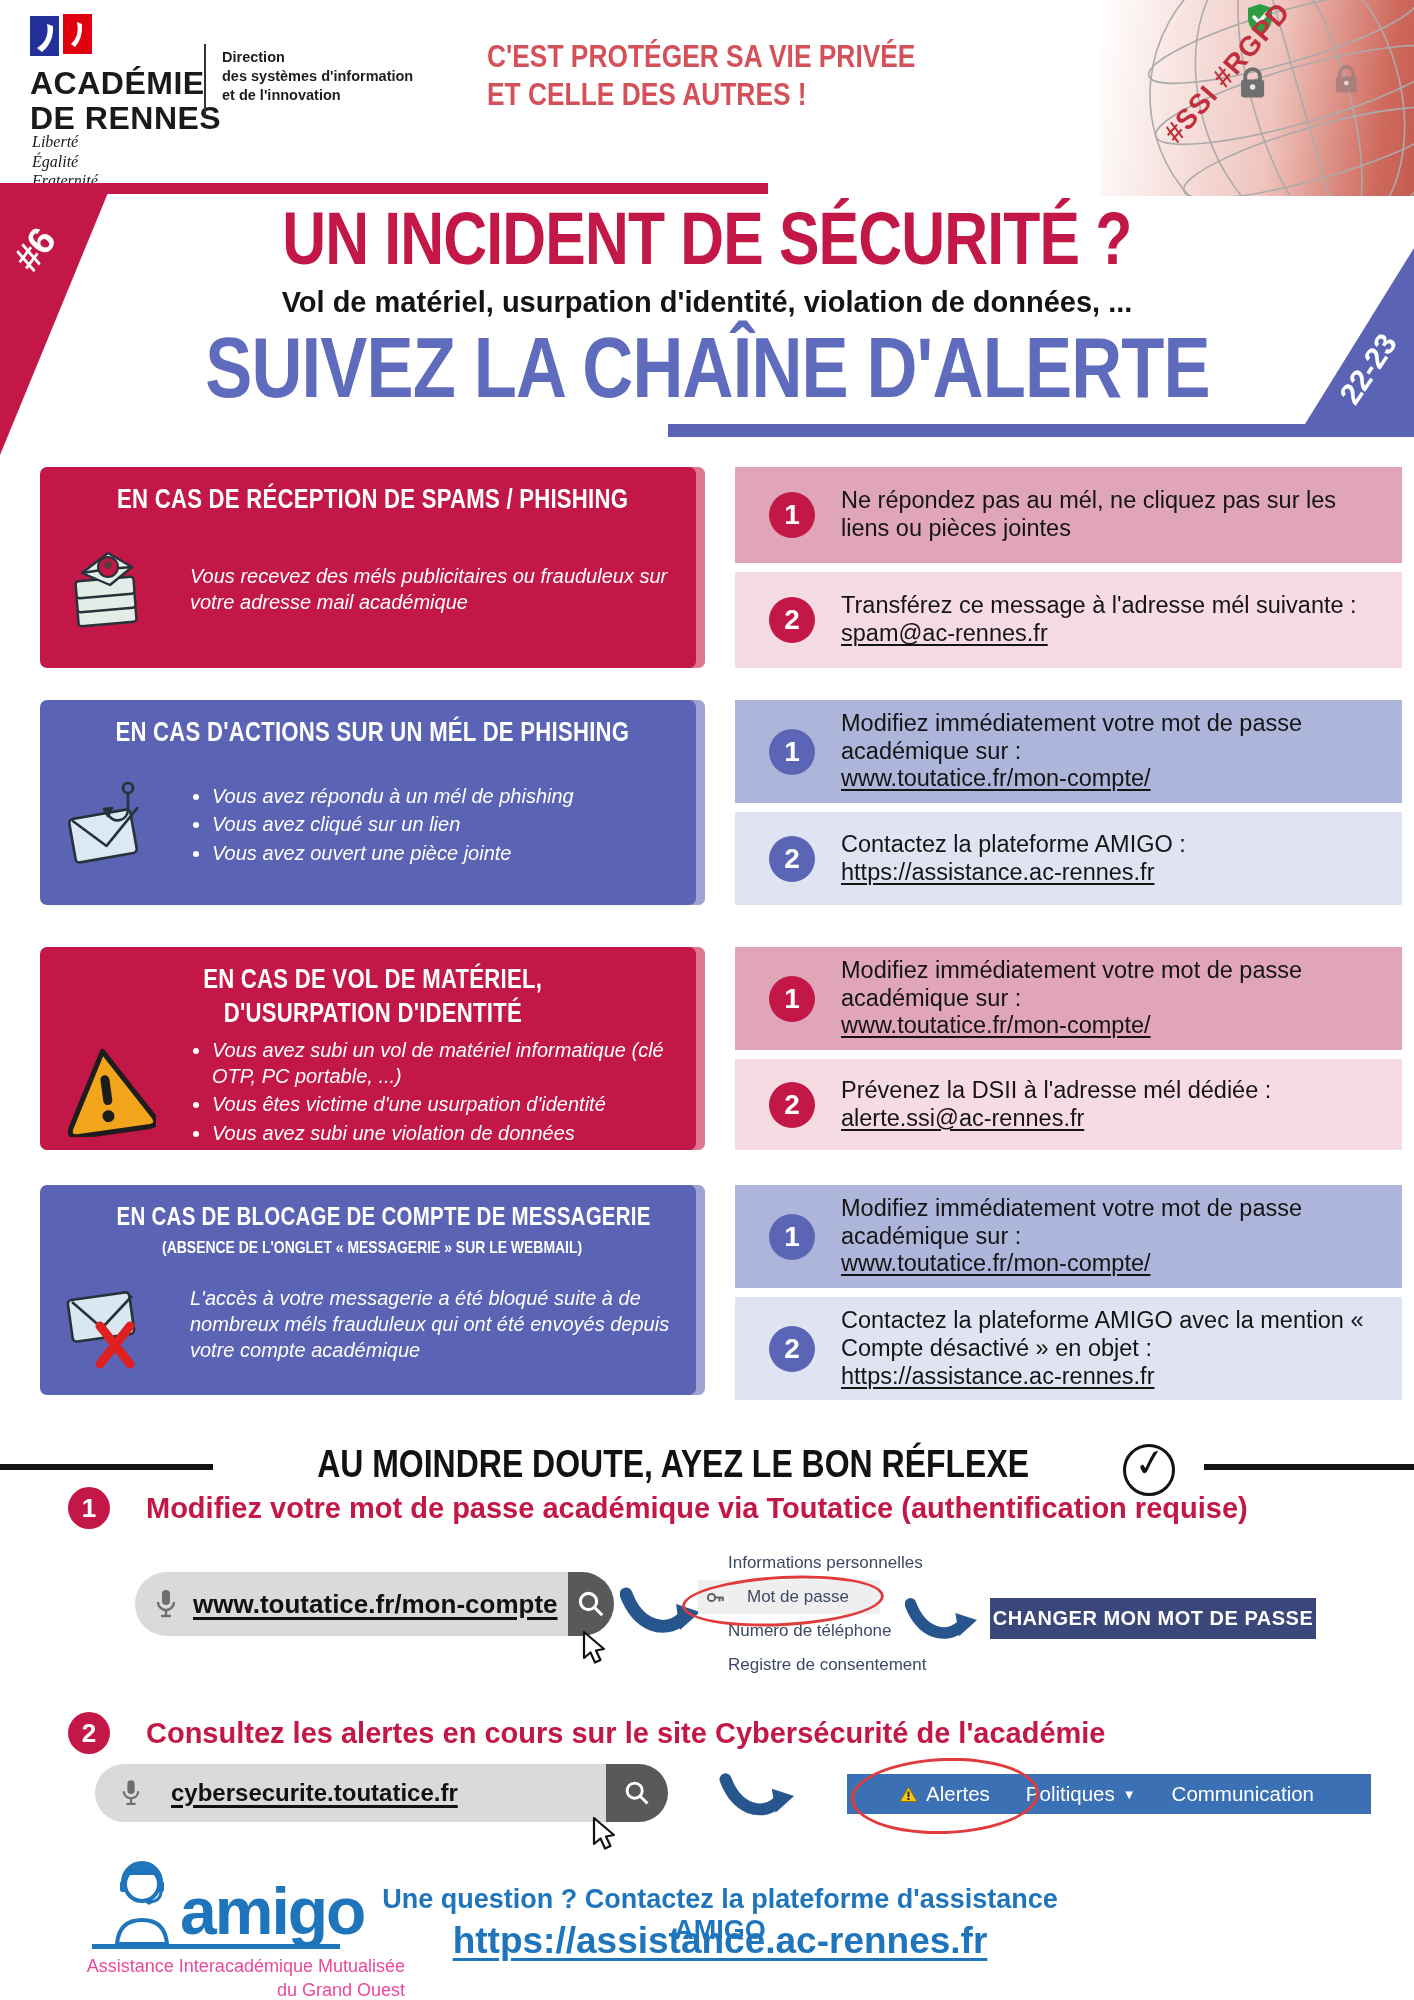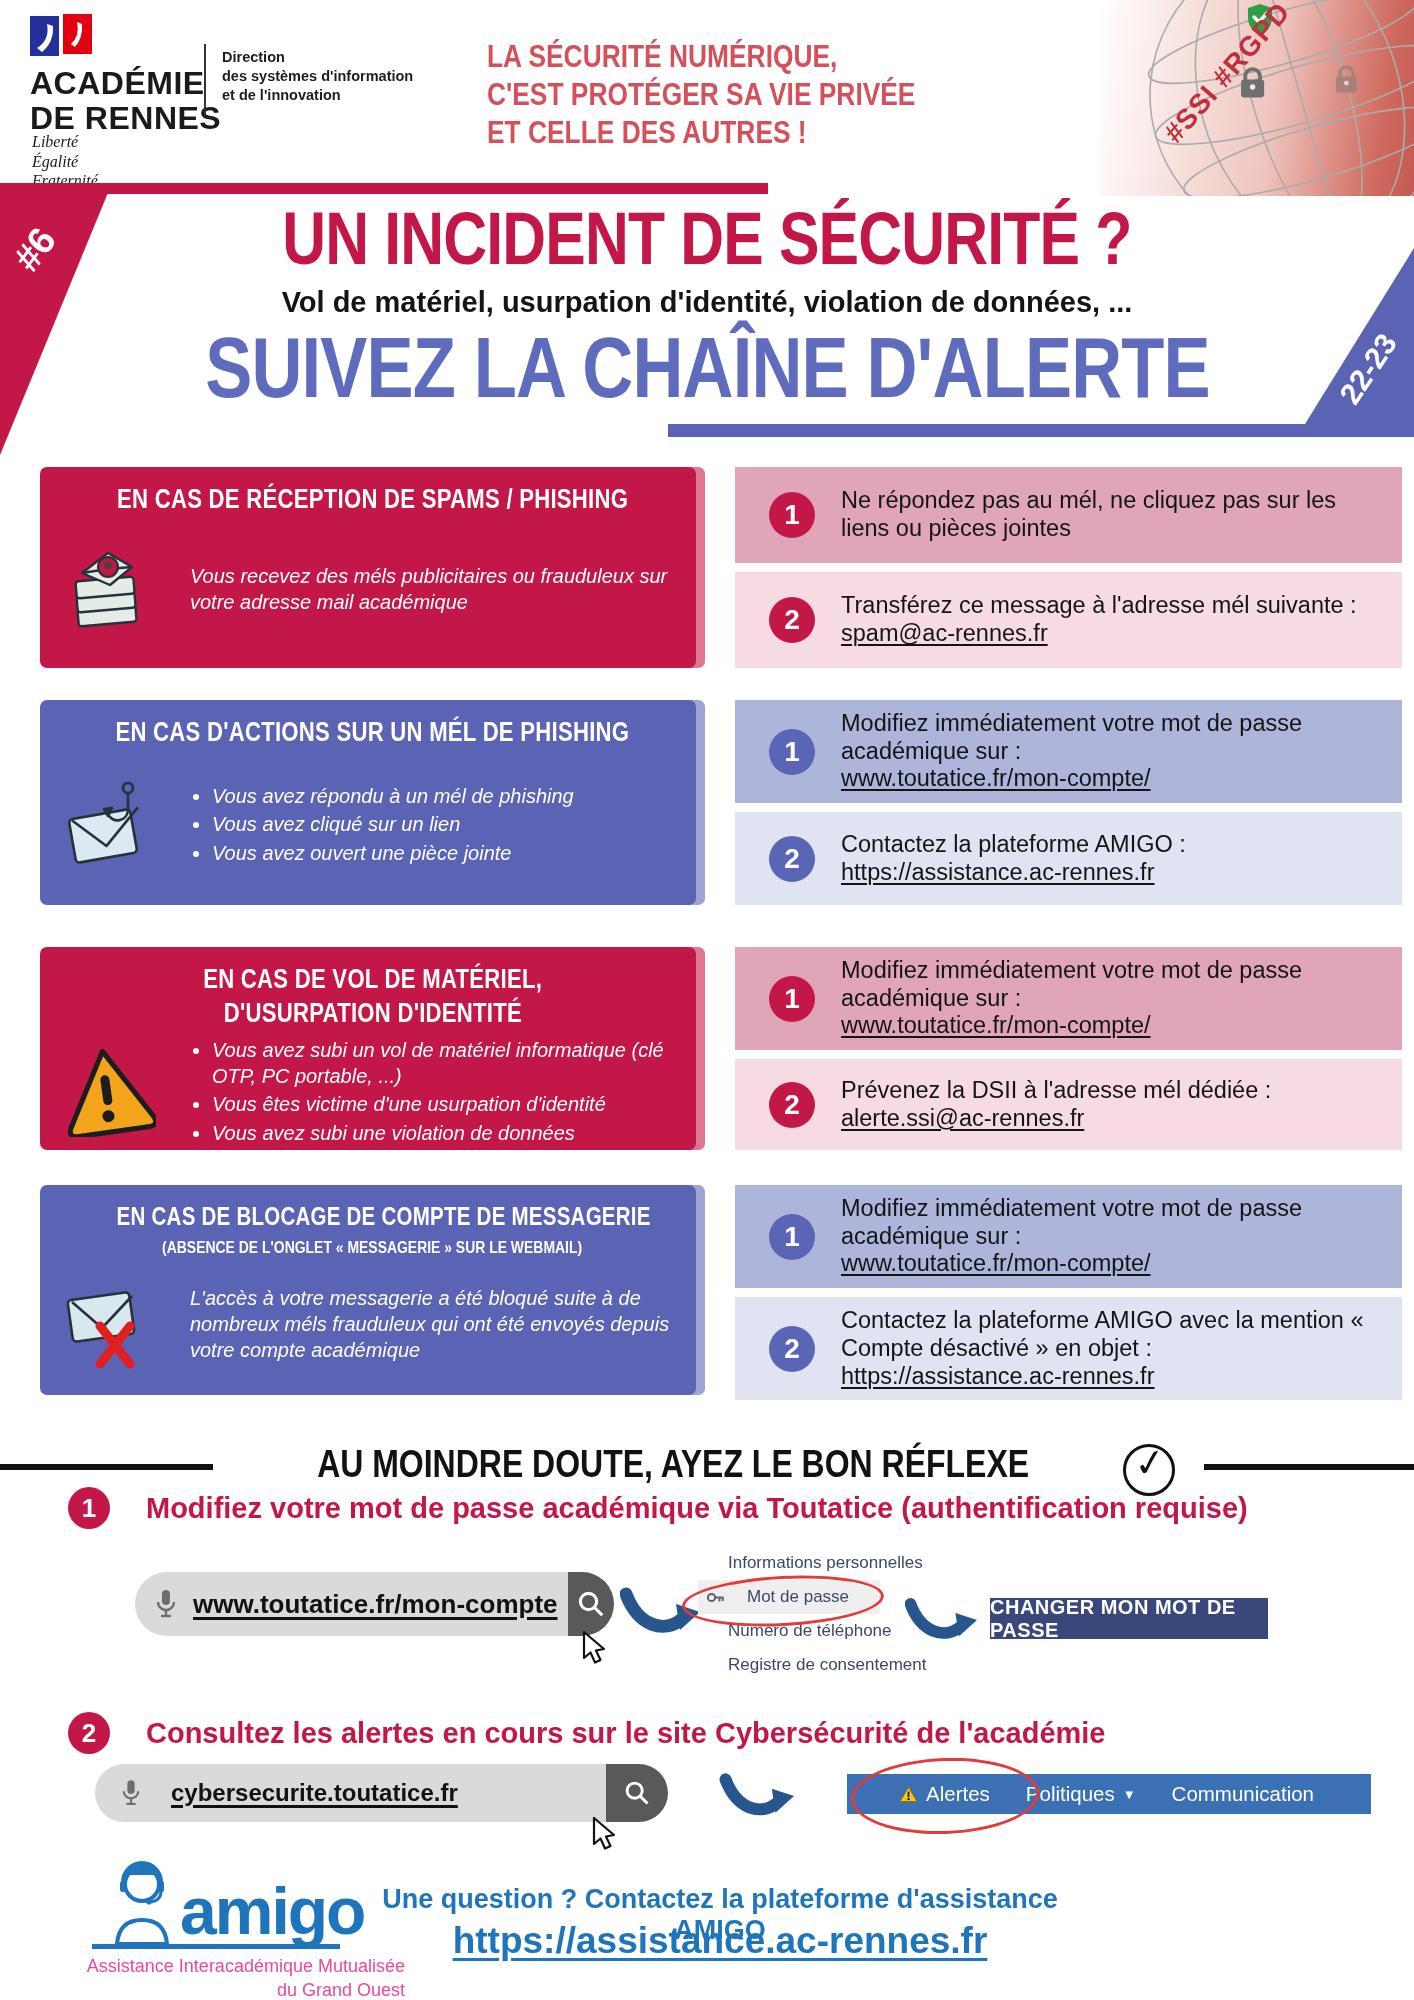--- a/index.html
+++ b/index.html
@@ -137,21 +137,20 @@
     <div>Égalité</div>
     <div>Fraternité</div>
   </div>
   <div class="abs" style="left:204px;top:44px;width:2px;height:72px;background:#333;"></div>
   <div class="abs dept" style="left:222px;top:48px;">
     <div>Direction</div>
     <div>des systèmes d'information</div>
     <div>et de l'innovation</div>
   </div>
   <div class="abs tagline" style="left:487px;top:38px;">
-    <div><span class="cond-l">LA SÉCURITÉ NUMÉRIQUE,</span></div>
     <div><span class="cond-l">C'EST PROTÉGER SA VIE PRIVÉE</span></div>
     <div><span class="cond-l">ET CELLE DES AUTRES !</span></div>
   </div>
 
   <div class="abs redbar" style="left:0;top:183px;width:768px;height:11px;"></div>
   <div class="abs tri6" style="left:0;top:183px;width:112px;height:272px;"></div>
   <div class="abs band-num" style="left:14px;top:228px;font-size:38px;transform:rotate(-53deg);">#6</div>
 
   <div class="abs" style="left:0;top:196px;width:1414px;text-align:center;">
     <span class="main-title cond">UN INCIDENT DE SÉCURITÉ ?</span>
@@ -354,21 +353,21 @@
       </svg>
       <span class="menu-label">Registre de consentement</span>
     </div>
   </div>
   <div class="abs redellipse" style="left:682px;top:1576px;width:196px;height:44px;transform:rotate(-3deg);"></div>
 
   <svg class="abs" style="left:905px;top:1596px;" width="72" height="50" viewBox="0 0 80 54">
     <path d="M6,8 C18,40 44,48 62,33" fill="none" stroke="#27568f" stroke-width="13" stroke-linecap="round"></path>
     <polygon points="56,18 80,26 60,44" fill="#27568f"></polygon>
   </svg>
-  <div class="abs navybtn" style="left:990px;top:1598px;width:278px;height:41px;">CHANGER MON MOT DE PASSE</div>
+  <div class="abs navybtn" style="left:990px;top:1598px;width:326px;height:41px;">CHANGER MON MOT DE PASSE</div>
 
   <div class="abs stepnum" style="left:68px;top:1712px;">2</div>
   <div class="abs steptitle" style="left:146px;top:1717px;">Consultez les alertes en cours sur le site Cybersécurité de l'académie</div>
 
   <div class="abs urlbar" style="left:95px;top:1764px;width:573px;height:58px;">
     <div class="url-pill" style="justify-content:flex-start;gap:30px;padding-left:26px;">
       <svg width="20" height="28" viewBox="0 0 22 30">
         <rect x="7" y="1" width="8" height="15" rx="4" fill="#6e6e6e"></rect>
         <path d="M3,13 a8,8 0 0 0 16,0" stroke="#6e6e6e" stroke-width="2.4" fill="none"></path>
         <line x1="11" y1="21" x2="11" y2="26" stroke="#6e6e6e" stroke-width="2.4"></line>

